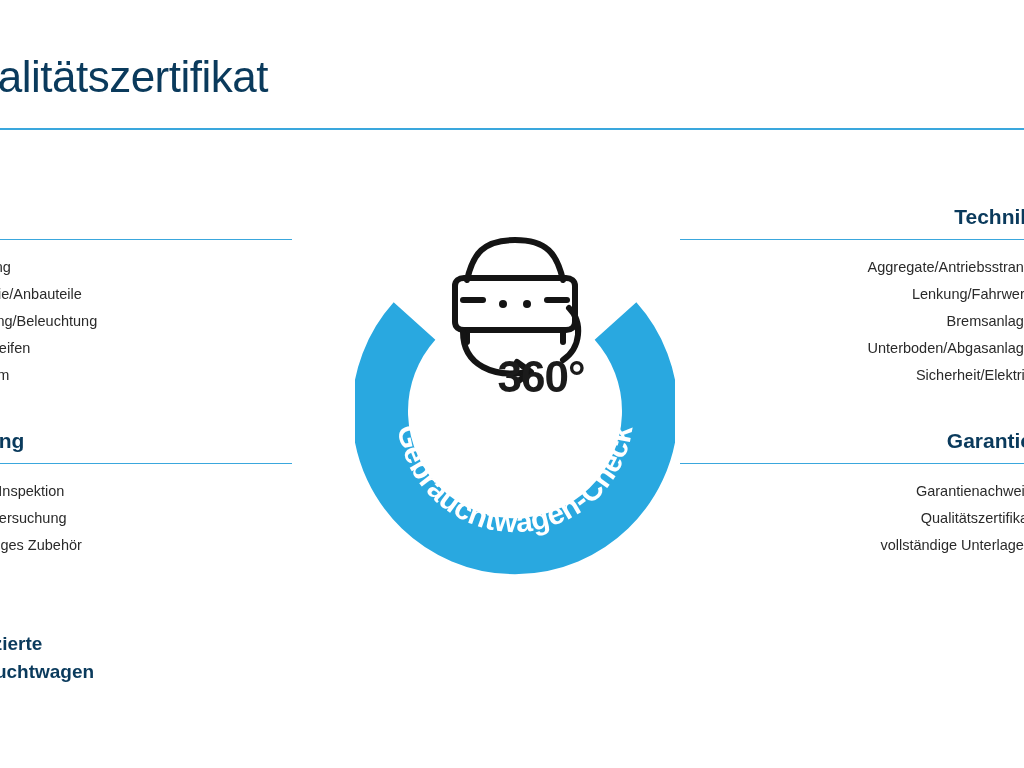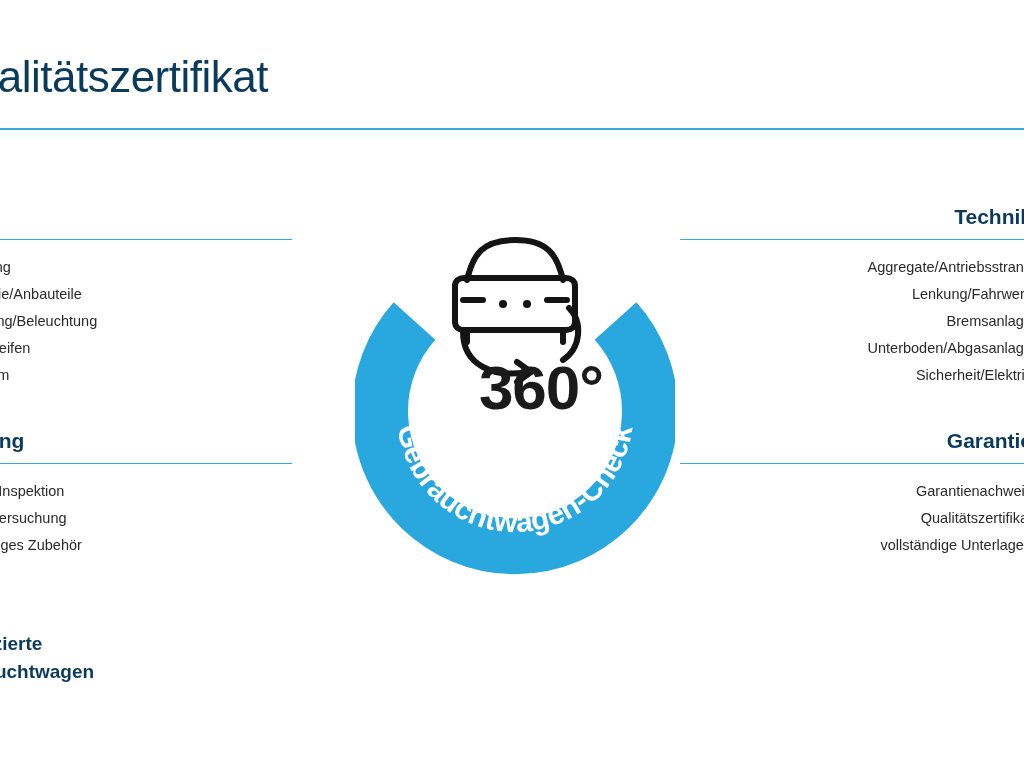--- a/index.html
+++ b/index.html
@@ -89,21 +89,21 @@
     height: 400px;
   }
   .badge svg { display: block; }
 
   .badge-360 {
     position: absolute;
     left: 0;
     top: 170px;
     width: 372px;
     text-align: center;
-    font-size: 62px;
+    font-size: 44px;
     font-weight: 700;
     color: #1b1b1b;
     letter-spacing: -1px;
   }
 </style>
 </head>
 <body>
 
 <div class="title">Qualitätszertifikat</div>
 <div class="title-rule"></div>

